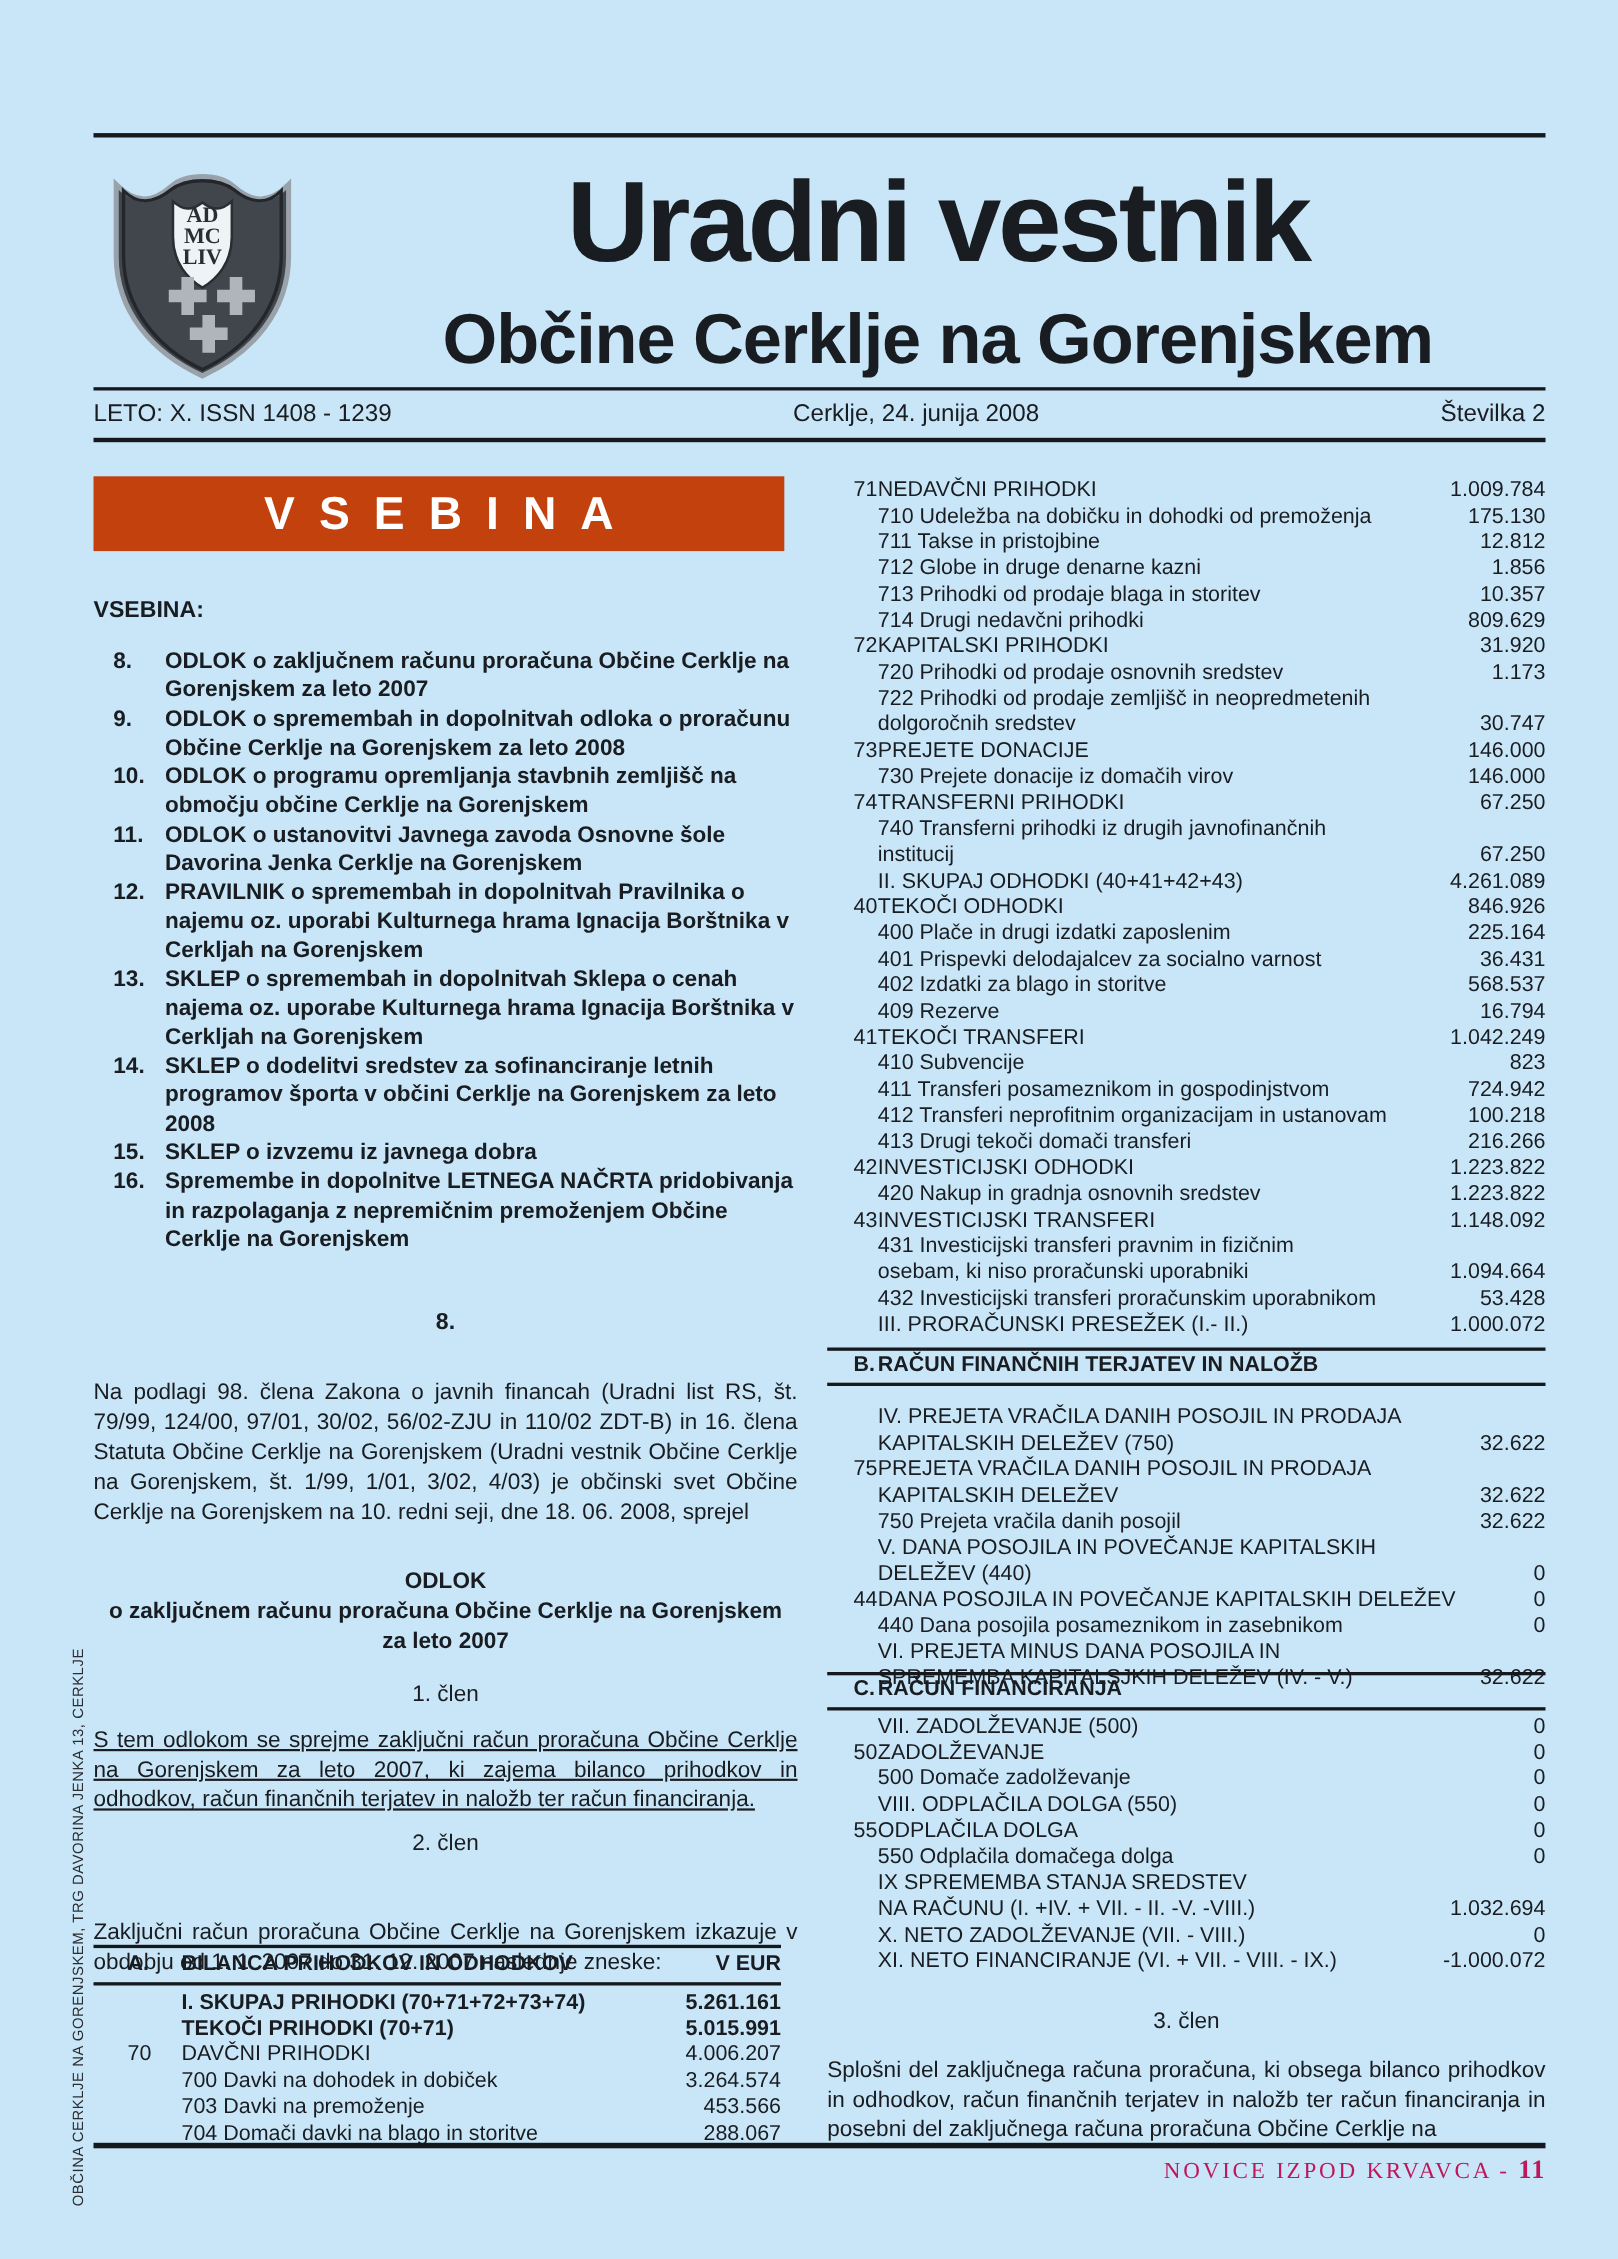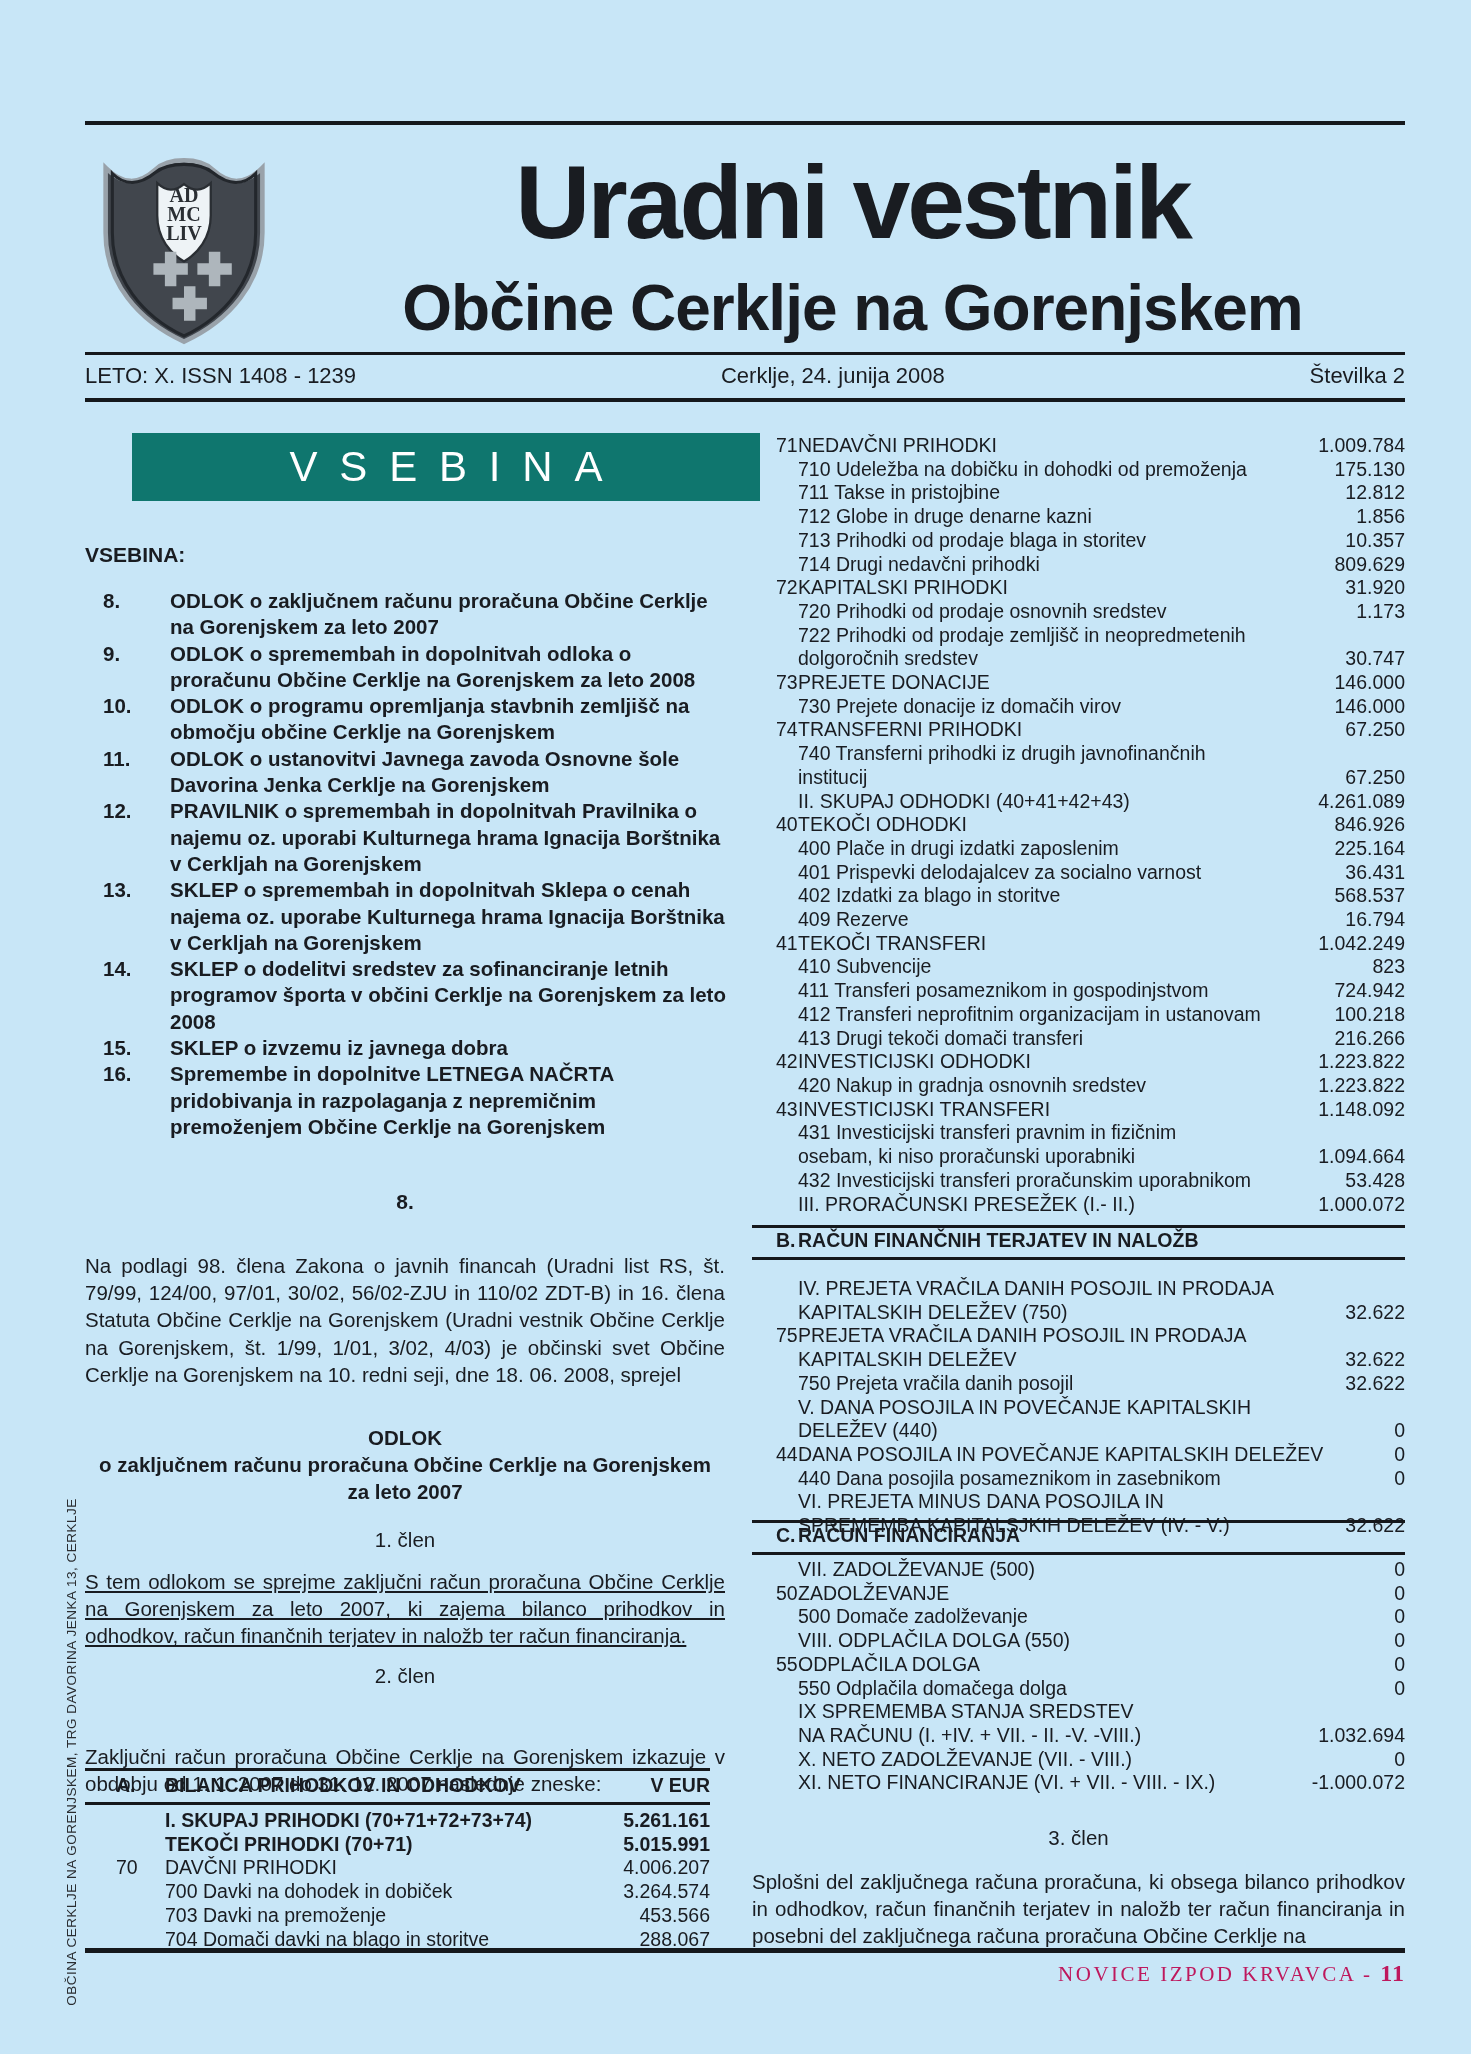--- a/index.html
+++ b/index.html
@@ -12,28 +12,28 @@
   #rule-footer{top:1948px;height:5px;}
 
   .masthead-title{position:absolute;left:300px;width:1105px;top:150px;text-align:center;
         font-weight:bold;font-size:104px;letter-spacing:-3px;line-height:1;}
   .masthead-subtitle{position:absolute;left:300px;width:1105px;top:276px;text-align:center;
         font-weight:bold;font-size:64px;letter-spacing:-1px;line-height:1;}
   .issue-line{position:absolute;left:85px;width:1320px;top:363px;display:flex;
         justify-content:space-between;font-size:22px;}
   .logo{position:absolute;left:98px;top:150px;}
 
-  .toc-banner{position:absolute;left:85px;top:433px;width:628px;height:68px;background:#0f766e;
-        color:#ffffff;font-weight:normal;font-size:42px;letter-spacing:0.52em;
-        display:flex;align-items:center;justify-content:center;padding-left:0.52em;box-sizing:border-box;margin-left:47px;}
+  .toc-banner{position:absolute;left:85px;top:433px;width:628px;height:68px;background:#c2410c;
+        color:#ffffff;font-weight:bold;font-size:42px;letter-spacing:0.52em;
+        display:flex;align-items:center;justify-content:center;padding-left:0.52em;box-sizing:border-box;}
   .toc-heading{position:absolute;left:85px;top:543px;font-size:21px;font-weight:bold;}
   .toc-list{position:absolute;left:85px;top:588px;width:644px;}
   .toc-item{display:flex;font-weight:bold;font-size:20.5px;line-height:26.3px;}
   .toc-num{flex:0 0 65px;padding-left:18px;box-sizing:border-box;}
-  .toc-text{flex:1;margin-left:20px;}
+  .toc-text{flex:1;}
 
   .article-number{position:absolute;left:85px;top:1190px;width:640px;text-align:center;
         font-weight:bold;font-size:21px;}
   .para{font-size:20.5px;line-height:27.2px;text-align:justify;}
   #intro{position:absolute;left:85px;top:1252px;width:640px;}
   .center-h{position:absolute;left:85px;width:640px;text-align:center;font-size:20.5px;line-height:27.2px;}
   #decree-heading{top:1424px;font-weight:bold;}
   #decree-subheading{top:1451px;font-weight:bold;white-space:pre-line;}
   #clen1-h{top:1526px;text-align:center;}
   #clen1-p{position:absolute;left:85px;top:1568px;width:640px;text-decoration:underline;}

